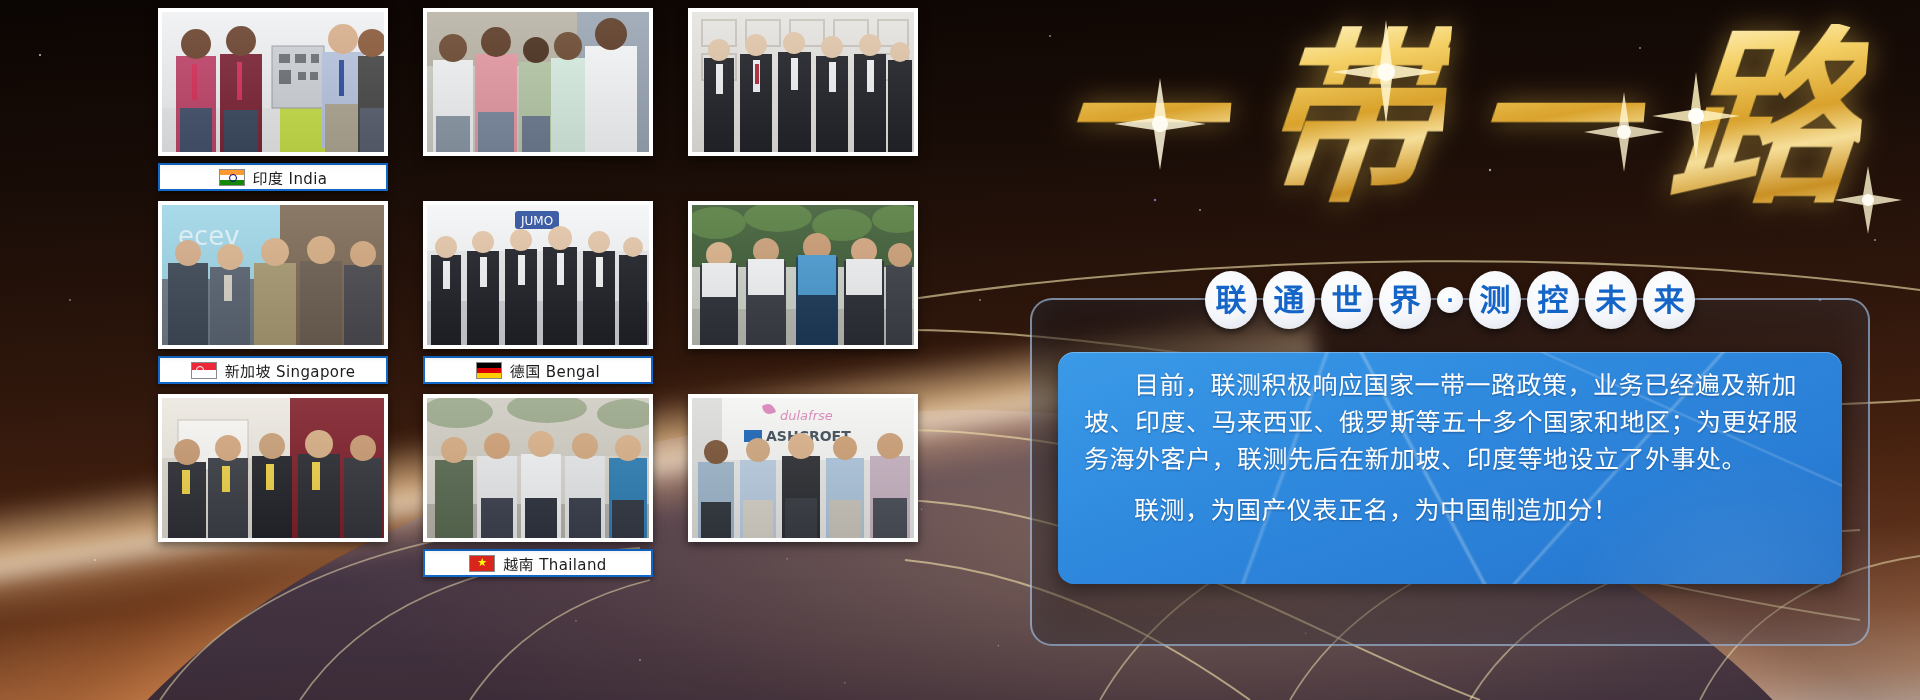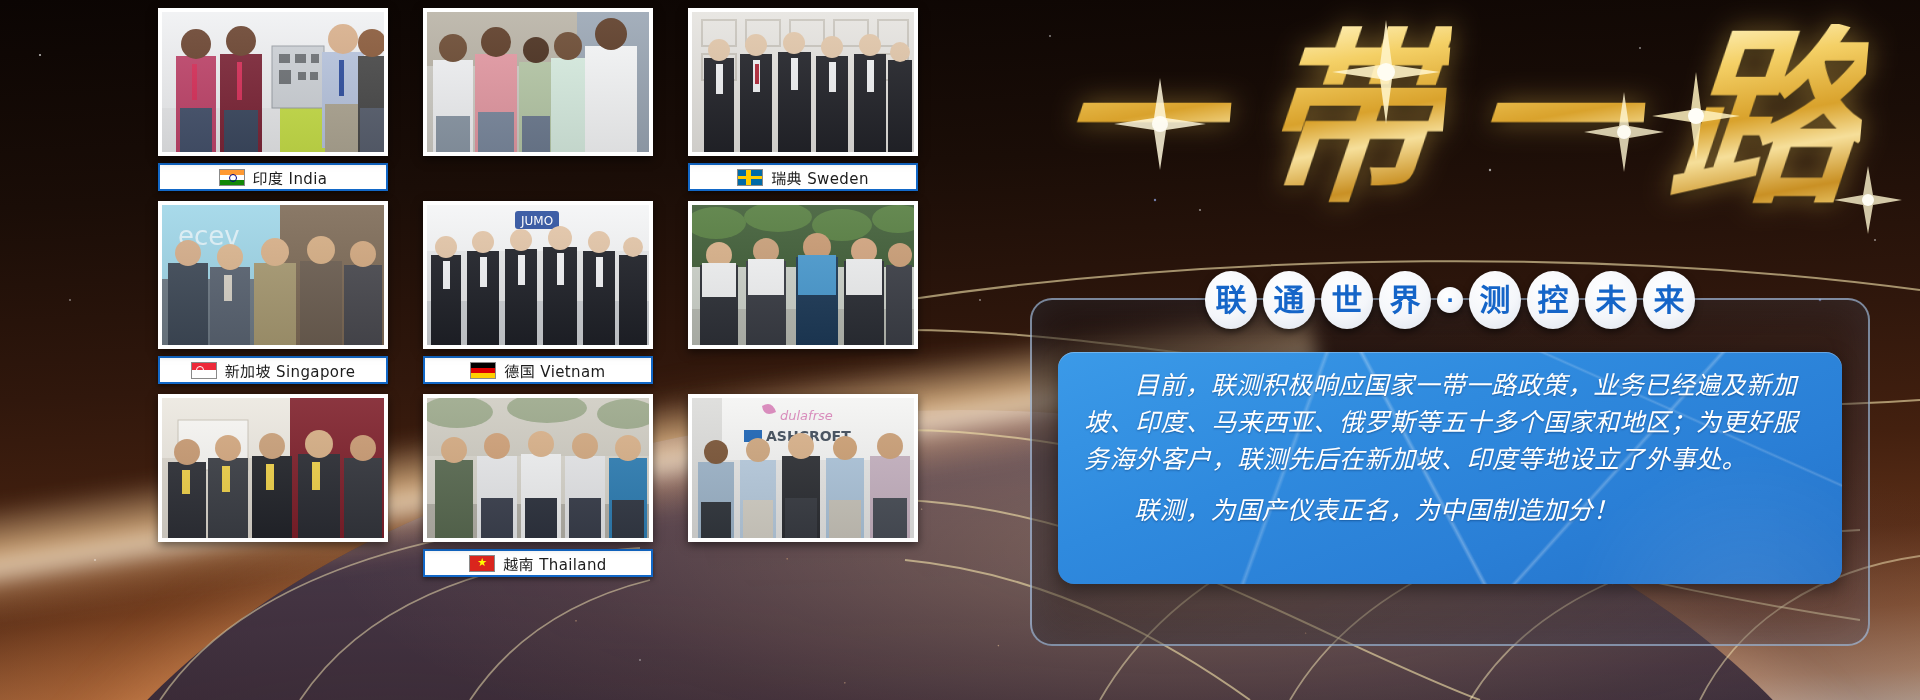--- a/index.html
+++ b/index.html
@@ -140,21 +140,20 @@
     font-size:31px; font-weight:700; color:#1565c8; line-height:1;
   }
   .badge.dot{ width:26px; height:26px; font-size:20px; }
 
   .infobox{
     position:absolute; left:26px; right:26px; top:52px; height:232px;
     border-radius:16px; padding:15px 26px 12px;
     background:linear-gradient(160deg,#3b9ae8 0%, #2f8ade 38%, #2a7fd6 68%, #2472c9 100%);
     box-shadow:0 5px 18px rgba(0,0,0,.45), inset 0 1px 0 rgba(255,255,255,.28);
     overflow:hidden;
-    font-style:italic;
   }
   .infobox::before{
     content:""; position:absolute; inset:0; opacity:.30; pointer-events:none;
     background:
       linear-gradient(62deg, transparent 46.6%, rgba(255,255,255,.9) 47%, transparent 47.4%),
       linear-gradient(-48deg, transparent 32.6%, rgba(255,255,255,.8) 33%, transparent 33.4%),
       linear-gradient(-70deg, transparent 68.6%, rgba(255,255,255,.7) 69%, transparent 69.4%),
       linear-gradient(24deg, transparent 76.6%, rgba(255,255,255,.6) 77%, transparent 77.4%),
       radial-gradient(circle 260px at 88% 118%, rgba(255,255,255,.35), transparent 70%);
   }
@@ -347,24 +346,20 @@
               <rect x="99" y="46" width="7" height="32"></rect>
                 <rect x="137" y="50" width="7" height="30"></rect>
               <rect x="175" y="48" width="7" height="32"></rect>
             </g>
             <g fill="#b2293a">
                 <rect x="63" y="52" width="4" height="20"></rect>
               </g>
           </svg>
         </div>
       </div>
-      <div class="caption">
-        <span class="flag f-sweden"></span>
-        <span class="cap-text">瑞典 Sweden</span>
-      </div>
     </div>
 
     <div class="cell">
       <div class="photo">
         <div class="photo-inner">
           <svg viewBox="0 0 222 140" preserveAspectRatio="none" style="width:100%;height:100%;display:block">
             <rect width="222" height="140" fill="#6f7b86"></rect>
             <rect x="0" y="0" width="118" height="74" fill="#9fd6e8"></rect>
             <rect x="118" y="0" width="104" height="140" fill="#7d6a56"></rect>
             <text x="16" y="40" font-family="DejaVu Sans" font-size="26" fill="#eaf6fb" opacity=".85">ecev</text>
@@ -428,21 +423,21 @@
                 <rect x="53" y="52" width="7" height="30"></rect>
               <rect x="91" y="50" width="7" height="30"></rect>
                 <rect x="130" y="48" width="7" height="32"></rect>
               <rect x="169" y="52" width="7" height="30"></rect>
             </g>
           </svg>
         </div>
       </div>
       <div class="caption">
         <span class="flag f-germany"></span>
-        <span class="cap-text">德国 Vietnam</span>
+        <span class="cap-text">德国 Bengal</span>
       </div>
     </div>
 
     <div class="cell">
       <div class="photo">
         <div class="photo-inner">
           <svg viewBox="0 0 222 140" preserveAspectRatio="none" style="width:100%;height:100%;display:block">
             <rect width="222" height="140" fill="#cfd4cc"></rect>
             <rect x="0" y="0" width="222" height="62" fill="#3e5c35"></rect>
             <g fill="#57803f" opacity=".9">

